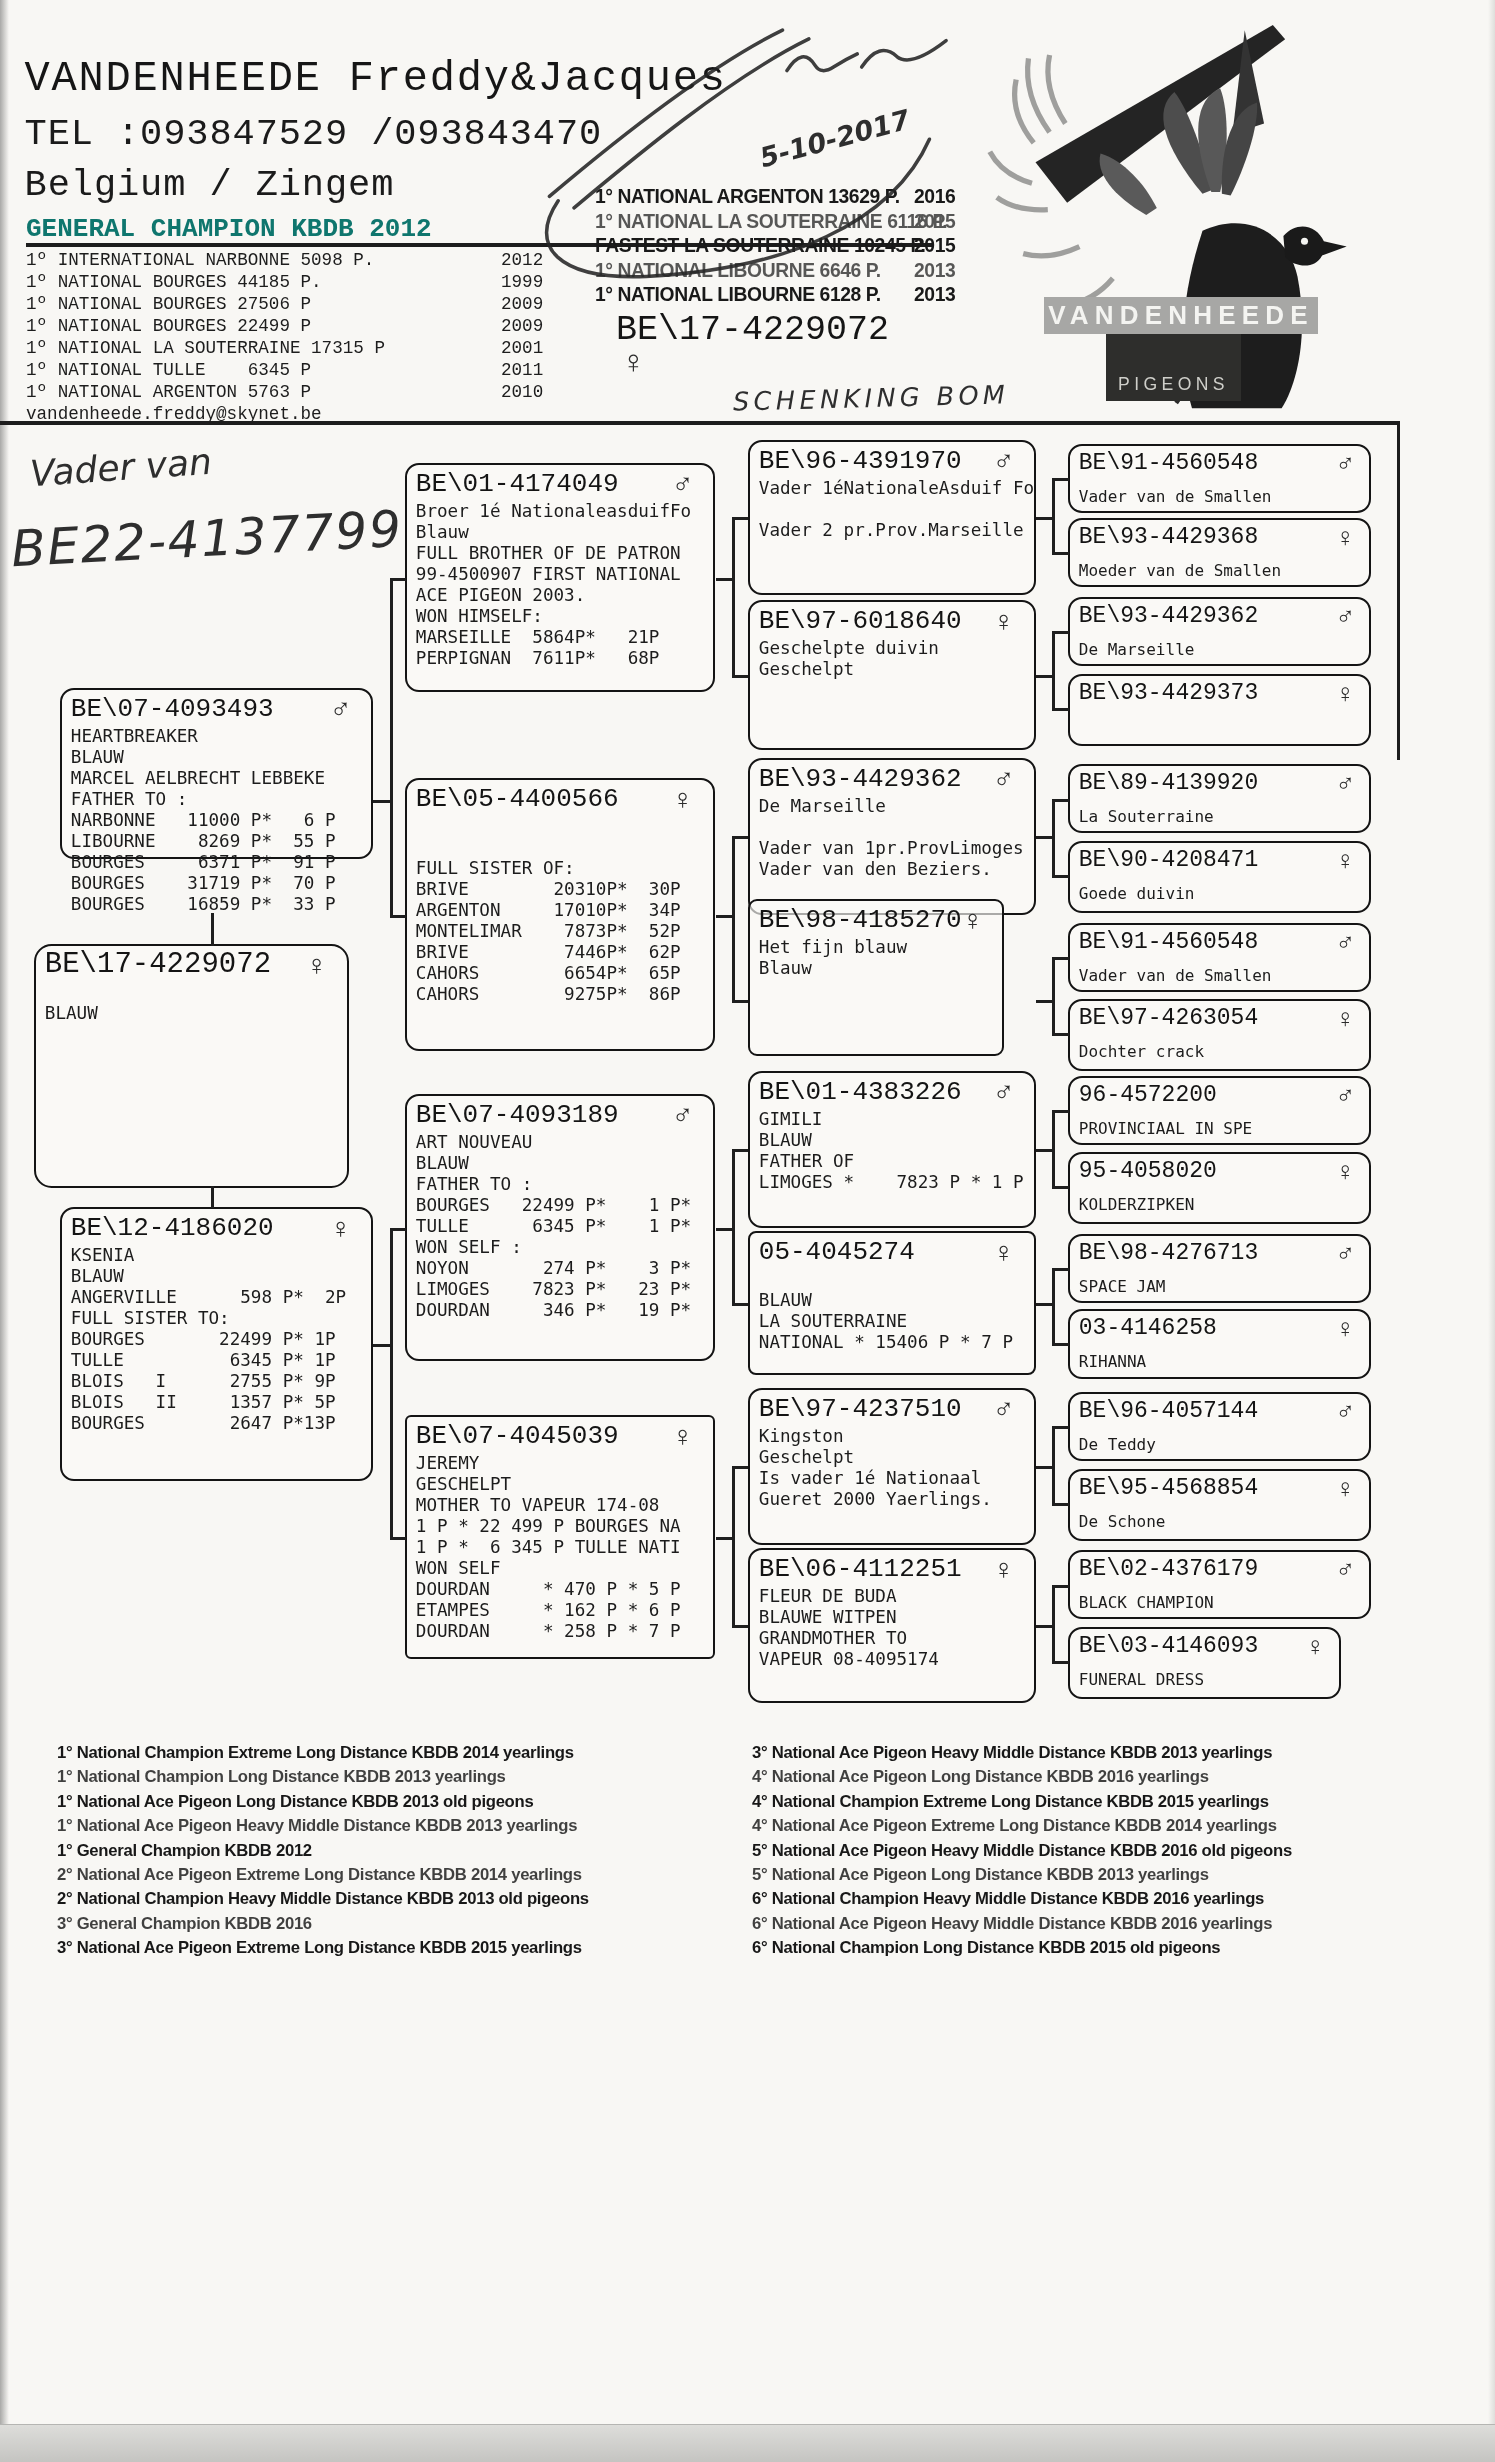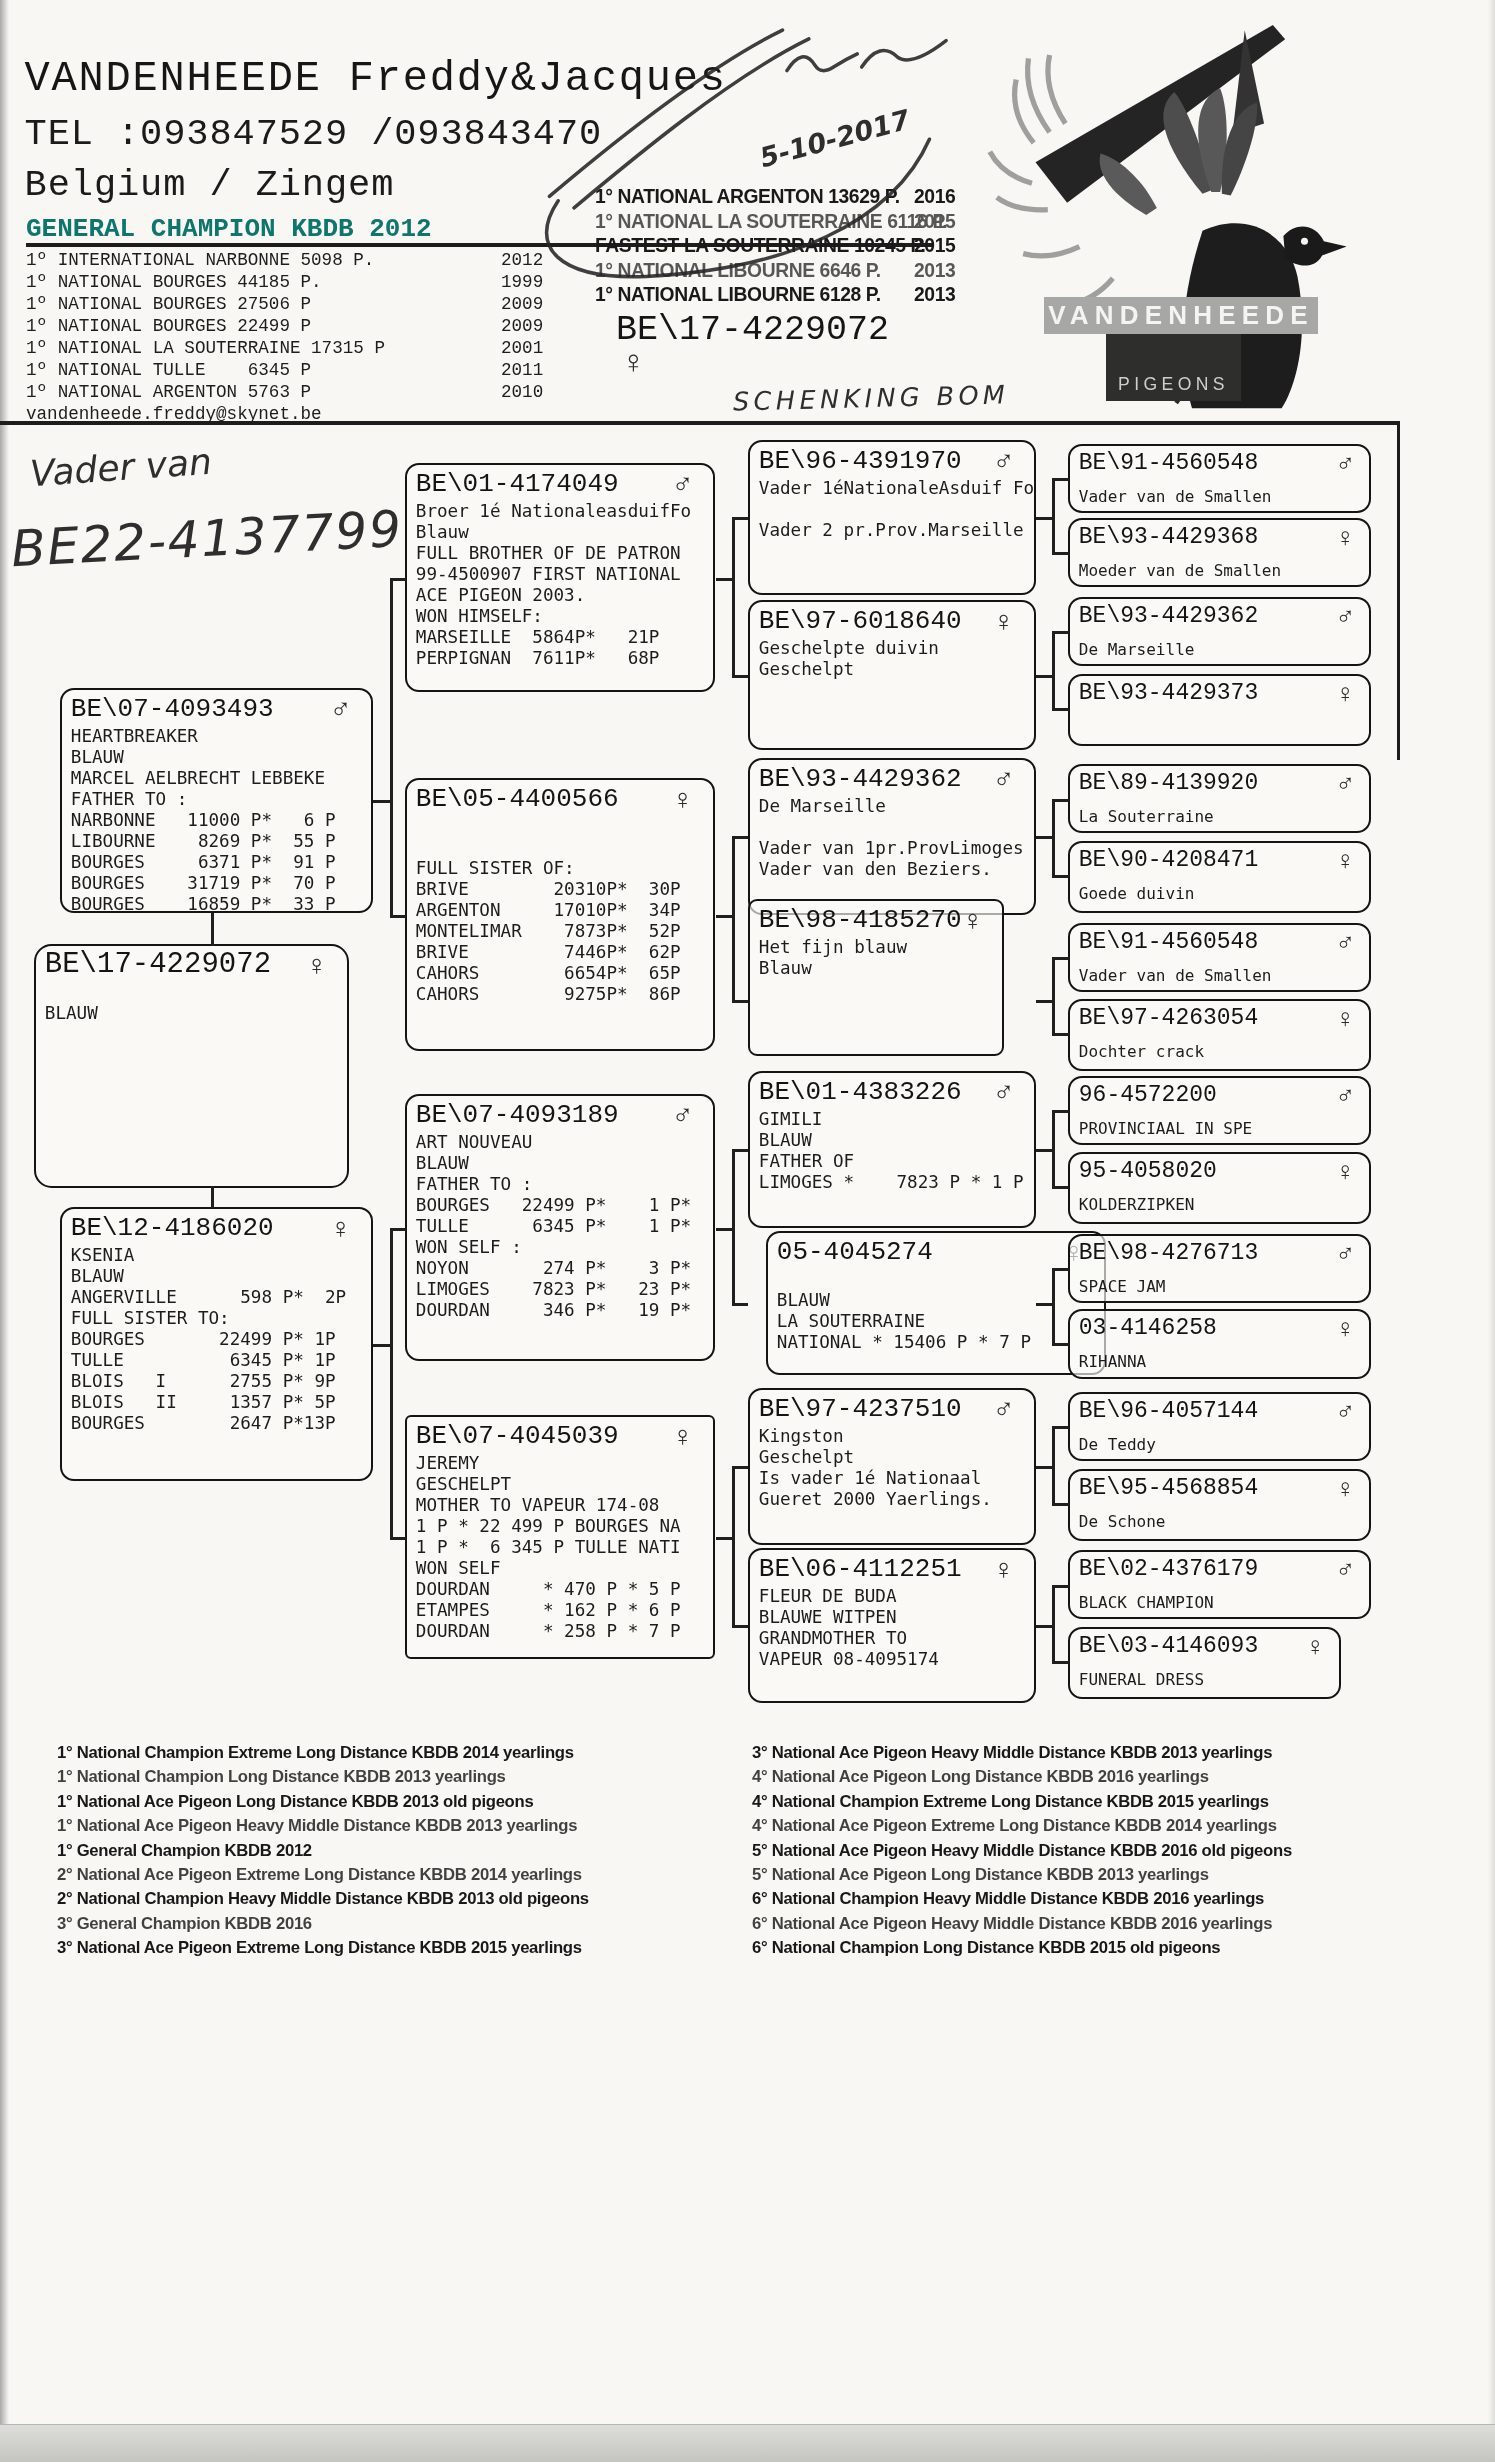--- a/index.html
+++ b/index.html
@@ -129,21 +129,21 @@
   <div class="band">
       <span>VANDENHEEDE</span>
     </div>
 
   <div class="rule" style="left:0;top:421px;width:1400px;height:3.5px;"></div>
   <div class="rule" style="left:1397px;top:421px;width:2.6px;height:339px;"></div>
 
   <div class="abs hand" style="left:30px;top:447px;font-size:36px;transform:rotate(-4deg);">Vader van</div>
   <div class="abs hand" style="left:10.6px;top:510px;font-size:50px;letter-spacing:1.8px;transform:rotate(-3deg);">BE22-4137799</div>
 
-  <div class="pbox" style="left:60px;top:688px;width:313px;height:225px;">
+  <div class="pbox" style="left:60px;top:688px;width:313px;height:171px;">
     <div class="ring-row">
         <span class="ring">BE\07-4093493</span>
         <span class="sex">♂</span>
       </div>
     <div class="pbody">HEARTBREAKER
 BLAUW
 MARCEL AELBRECHT LEBBEKE
 FATHER TO :
 NARBONNE   11000 P*   6 P
 LIBOURNE    8269 P*  55 P
@@ -273,21 +273,21 @@
   <div class="pbox" style="left:748px;top:1071px;width:288px;height:157px;">
     <div class="ring-row">
         <span class="ring">BE\01-4383226</span>
         <span class="sex">♂</span>
       </div>
     <div class="pbody">GIMILI
 BLAUW
 FATHER OF
 LIMOGES *    7823 P * 1 P</div>
   </div>
-  <div class="pbox" style="left:766px;top:1231px;width:340px;height:144px;">
+  <div class="pbox" style="left:748px;top:1231px;width:288px;height:144px;border-radius:8px;">
     <div class="ring-row">
         <span class="ring">05-4045274</span>
         <span class="sex">♀</span>
       </div>
     <div class="pbody">
 BLAUW
 LA SOUTERRAINE
 NATIONAL * 15406 P * 7 P</div>
   </div>
   <div class="pbox" style="left:748px;top:1388px;width:288px;height:157px;">

